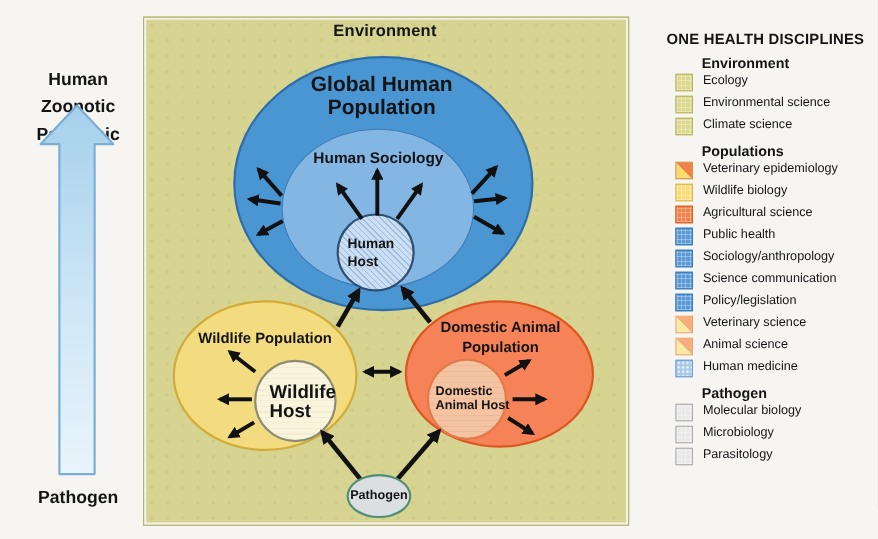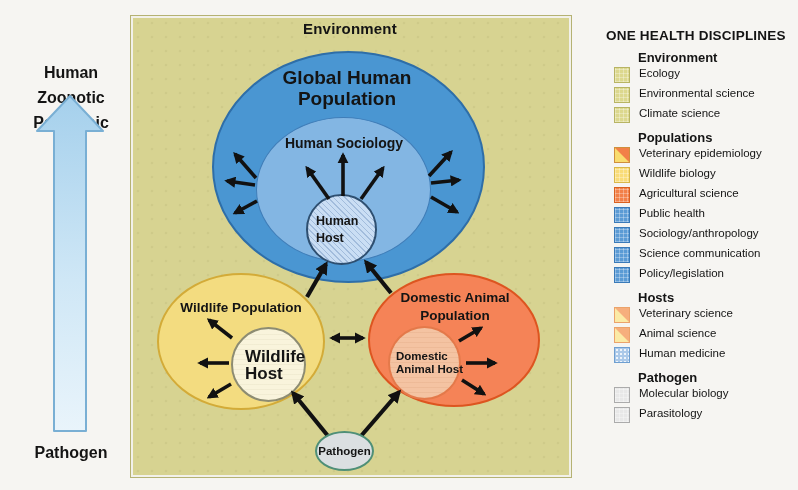--- a/index.html
+++ b/index.html
@@ -194,38 +194,41 @@
           <span class="lg-text">Sociology/anthropology</span>
         </div>
         <div class="lg-row">
           <span class="sw sw-blue"></span>
           <span class="lg-text">Science communication</span>
         </div>
         <div class="lg-row">
           <span class="sw sw-blue"></span>
           <span class="lg-text">Policy/legislation</span>
         </div>
-        <div class="lg-header">Hosts</div>
         <div class="lg-row">
           <span class="sw sw-split-pale"></span>
           <span class="lg-text">Veterinary science</span>
         </div>
         <div class="lg-row">
           <span class="sw sw-split-pale"></span>
           <span class="lg-text">Animal science</span>
         </div>
         <div class="lg-row">
           <span class="sw sw-blue-dot"></span>
           <span class="lg-text">Human medicine</span>
         </div>
         <div class="lg-header">Pathogen</div>
         <div class="lg-row">
           <span class="sw sw-gray"></span>
           <span class="lg-text">Molecular biology</span>
         </div>
         <div class="lg-row">
           <span class="sw sw-gray"></span>
+          <span class="lg-text">Microbiology</span>
+        </div>
+        <div class="lg-row">
+          <span class="sw sw-gray"></span>
           <span class="lg-text">Parasitology</span>
         </div>
       </div>
   </div>
 
 </div>
 
 </body></html>

